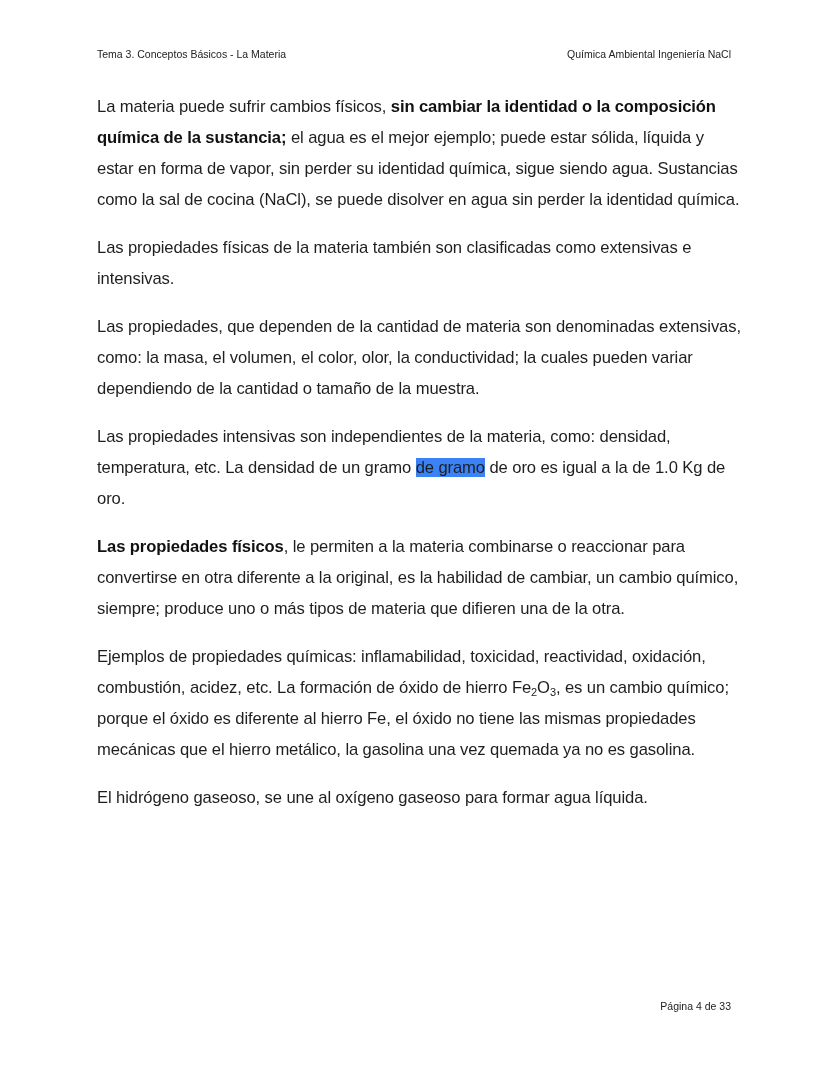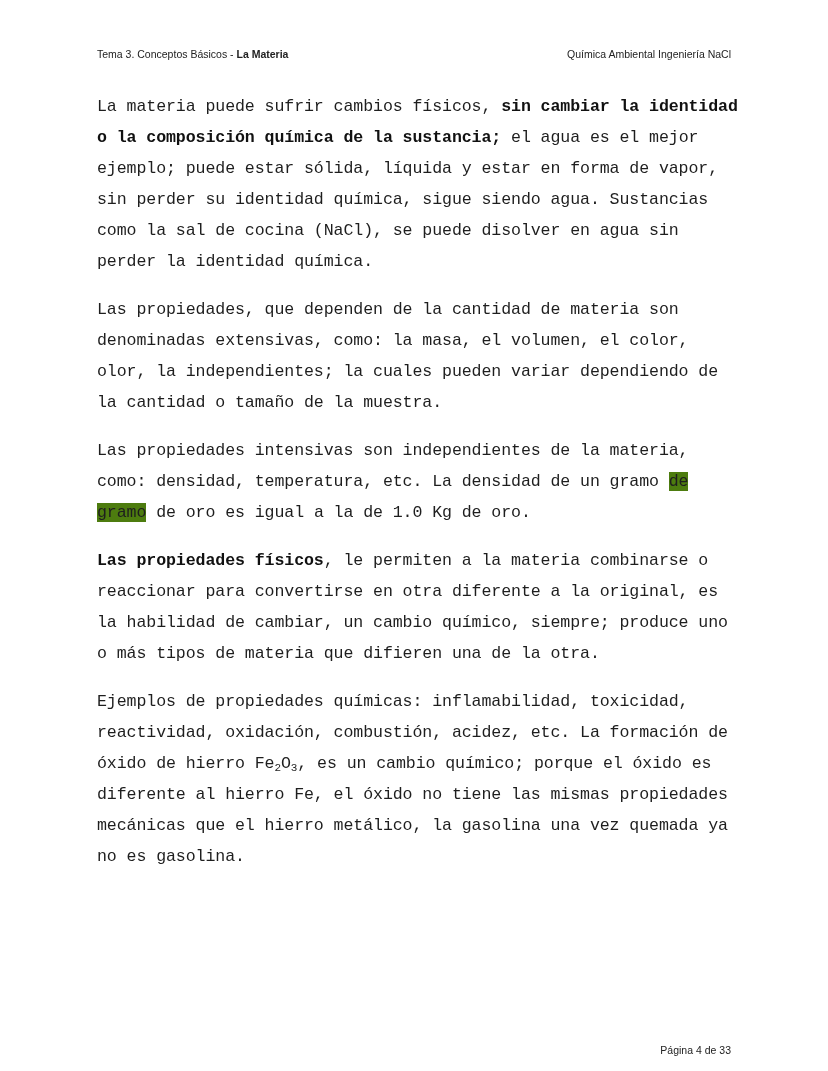--- a/index.html
+++ b/index.html
@@ -1,36 +1,38 @@
 <!DOCTYPE html>
 <html><head>
   <meta charset="utf-8">
   <style>
     html, body { margin: 0; padding: 0; background: #ffffff; }
     body { width: 828px; height: 1071px; position: relative; overflow: hidden; color: #1a1a1a; }
     .header { position: absolute; top: 48px; left: 97px; right: 97px; height: 16px; font-family: "Liberation Sans", sans-serif; font-size: 10.5px; color: #222; }
     .header-left { position: absolute; left: 0; top: 0; }
     .header-right { position: absolute; right: 0; top: 0; }
-    .header b { font-weight: bold; }
-    .content { position: absolute; top: 91px; left: 97px; width: 645px; font-family: Liberation Mono, monospace; font-size: 16.6px; line-height: 31px; color: #1e1e1e; letter-spacing: -0.1px; }
+    .header b { font-weight: normal; }
+    .content { position: absolute; top: 91px; left: 97px; width: 645px; font-family: Liberation Sans, sans-serif; font-size: 16.6px; line-height: 31px; color: #1e1e1e; letter-spacing: -0.1px; }
     .content p { margin: 0 0 17px 0; }
     .content b { font-weight: bold; color: #111; }
-    .hl { background: #4d7c0f; }
+    .hl { background: #3b82f6; }
     sub { font-size: 11px; line-height: 0; vertical-align: -3px; }
-    .footer { position: absolute; top: 1044px; right: 97px; font-family: "Liberation Sans", sans-serif; font-size: 10.5px; color: #222; }
+    .footer { position: absolute; top: 1000px; right: 97px; font-family: "Liberation Sans", sans-serif; font-size: 10.5px; color: #222; }
   </style>
 </head>
 <body>
 
 <div class="header">
   <div class="header-left"><span>Tema 3. Conceptos Básicos - </span><b>La Materia</b></div>
   <div class="header-right">Química Ambiental Ingeniería NaCl</div>
 </div>
 
 <div class="content">
   <p><span>La materia puede sufrir cambios físicos, </span><b>sin cambiar la identidad o la composición química de la sustancia;</b><span> el agua es el mejor ejemplo; puede estar sólida, líquida y estar en forma de vapor, sin perder su identidad química, sigue siendo agua. Sustancias como la sal de cocina (NaCl), se puede disolver en agua sin perder la identidad química.</span></p>
-  <p>Las propiedades, que dependen de la cantidad de materia son denominadas extensivas, como: la masa, el volumen, el color, olor, la independientes; la cuales pueden variar dependiendo de la cantidad o tamaño de la muestra.</p>
+  <p>Las propiedades físicas de la materia también son clasificadas como extensivas e intensivas.</p>
+  <p>Las propiedades, que dependen de la cantidad de materia son denominadas extensivas, como: la masa, el volumen, el color, olor, la conductividad; la cuales pueden variar dependiendo de la cantidad o tamaño de la muestra.</p>
   <p><span>Las propiedades intensivas son independientes de la materia, como: densidad, temperatura, etc. La densidad de un gramo </span><span class="hl">de gramo</span><span> de oro es igual a la de 1.0 Kg de oro.</span></p>
   <p><b>Las propiedades físicos</b><span>, le permiten a la materia combinarse o reaccionar para convertirse en otra diferente a la original, es la habilidad de cambiar, un cambio químico, siempre; produce uno o más tipos de materia que difieren una de la otra.</span></p>
   <p><span>Ejemplos de propiedades químicas: inflamabilidad, toxicidad, reactividad, oxidación, combustión, acidez, etc. La formación de óxido de hierro Fe</span><sub>2</sub><span>O</span><sub>3</sub><span>, es un cambio químico; porque el óxido es diferente al hierro Fe, el óxido no tiene las mismas propiedades mecánicas que el hierro metálico, la gasolina una vez quemada ya no es gasolina.</span></p>
+  <p>El hidrógeno gaseoso, se une al oxígeno gaseoso para formar agua líquida.</p>
 </div>
 
 <div class="footer">Página 4 de 33</div>
 
 </body></html>

